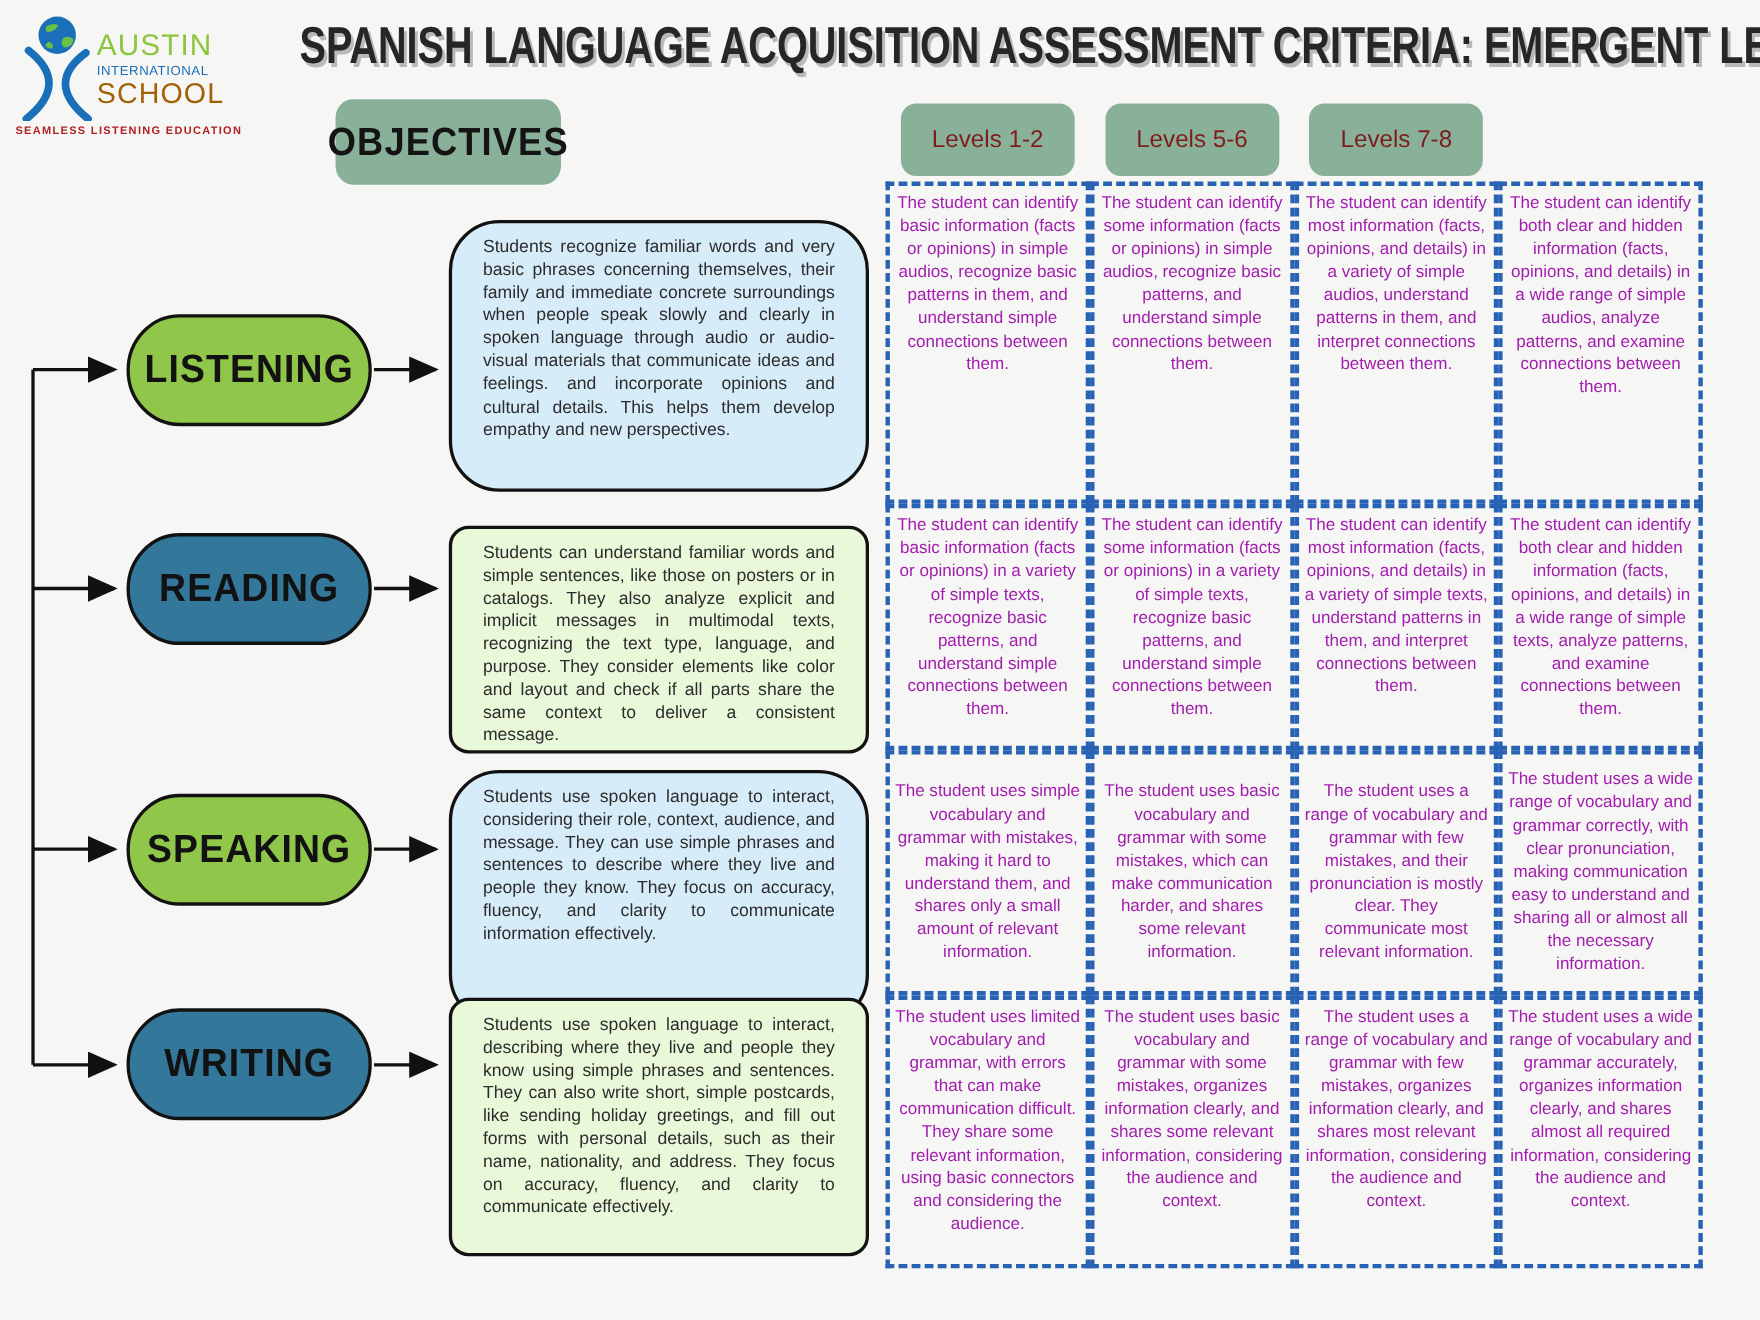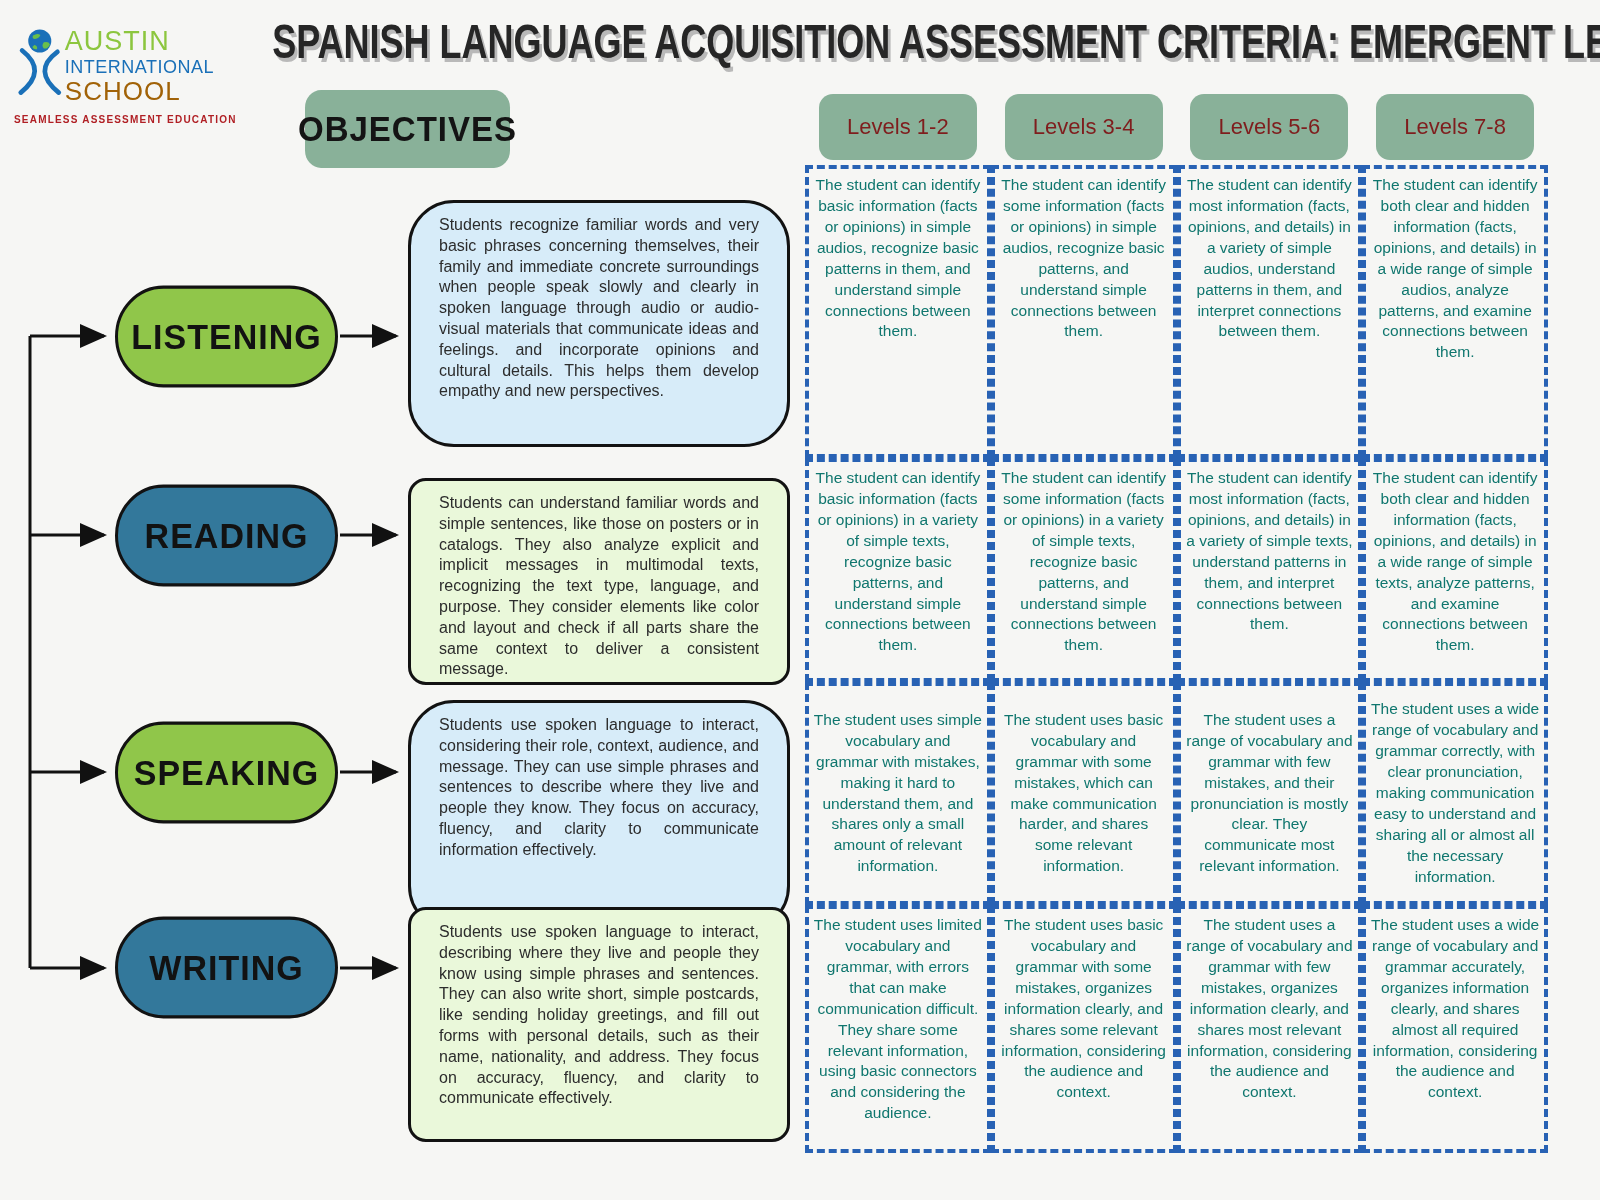--- a/index.html
+++ b/index.html
@@ -7,21 +7,21 @@
     width:1600px; height:1200px; position:relative; overflow:hidden;
     background:#f6f6f4;
     font-family:"Liberation Sans", sans-serif;
     color:#2e2e2e;
   }
   
   .logo { position:absolute; left:14px; top:10px; width:200px; height:118px; }
   .logo-row { display:flex; align-items:flex-start; }
   .logo-text { margin-left:2px; margin-top:18px; line-height:1; }
   .logo-austin { color:#8cc63e; font-size:27px; letter-spacing:1px; }
-  .logo-intl   { color:#1a70b8; font-size:18px; letter-spacing:0.5px; margin-top:3px; }
+  .logo-intl   { color:#1a70b8; font-size:12px; letter-spacing:0.5px; margin-top:3px; }
   .logo-school { color:#a16207; font-size:26px; letter-spacing:1px; margin-top:2px; }
   .logo-tagline{ color:#b01f24; font-size:10px; font-weight:bold; letter-spacing:1.2px; margin-top:4px; white-space:nowrap; }
   .page-title {
     position:absolute; left:205px; top:16px; width:1345px; text-align:center;
     font-size:40px; font-weight:bold; color:#262626; white-space:nowrap;
     transform:scale(0.9,1.18); transform-origin:center top;
     text-shadow:3px 3px 0 #b9b9b9;
   }
   .objectives-btn {
     position:absolute; left:305px; top:93px; width:205px; height:72px;
@@ -42,21 +42,21 @@
   }
   
   .grid {
     position:absolute; left:805px; top:165px; width:743px;
     display:grid; grid-template-columns:repeat(4,1fr);
     grid-template-rows:293px 224px 223px 248px;
   }
   .cell {
     border:4px dashed #2862b4;
     padding:6px 4px; box-sizing:border-box;
-    font-size:15.5px; line-height:1.35; color:#0f766e; text-align:center;
+    font-size:15.5px; line-height:1.35; color:#a21caf; text-align:center;
     display:flex; justify-content:center; align-items:flex-start;
   }
   .cell.vcenter { align-items:center; }
   
   .pill {
     position:absolute; left:115px; width:223px; height:97px;
     border:3.5px solid #121212; border-radius:60px; box-sizing:border-box;
     display:flex; align-items:center; justify-content:center;
     font-size:34px; font-weight:bold; color:#121212; letter-spacing:1px;
     transform:scaleY(1.05);
@@ -102,30 +102,29 @@
       <path d="M28 14 q 6 -4 11 -1 q -2 5 -8 6 q -5 0 -3 -5 z" fill="#6abf4b"></path>
       <path d="M44 24 q 7 -2 9 3 q -3 7 -9 6 q -4 -4 0 -9 z" fill="#6abf4b"></path>
       <path d="M30 28 q 5 1 4 6 q -5 1 -7 -3 z" fill="#6abf4b"></path>
     </svg>
     <div class="logo-text">
       <div class="logo-austin">AUSTIN</div>
       <div class="logo-intl">INTERNATIONAL</div>
       <div class="logo-school">SCHOOL</div>
     </div>
   </div>
-  <div class="logo-tagline">SEAMLESS ASSESSMENT EDUCATION</div>
+  <div class="logo-tagline">SEAMLESS LISTENING EDUCATION</div>
 </div>
 
 <div class="page-title">SPANISH LANGUAGE ACQUISITION ASSESSMENT CRITERIA: EMERGENT LEVEL</div>
 
 <div class="objectives-btn">OBJECTIVES</div>
 
 <div class="level-headers">
   <div class="level-header">Levels 1-2</div>
-  <div class="level-header">Levels 3-4</div>
   <div class="level-header">Levels 5-6</div>
   <div class="level-header">Levels 7-8</div>
 </div>
 
 <div class="pill green" style="top:288px;">LISTENING</div>
 <div class="pill teal" style="top:487px;">READING</div>
 <div class="pill green" style="top:724px;">SPEAKING</div>
 <div class="pill teal" style="top:919px;">WRITING</div>
 
 <div class="obj blue" style="top:200px; height:247px;">Students recognize familiar words and very basic phrases concerning themselves, their family and immediate concrete surroundings when people speak slowly and clearly in spoken language through audio or audio-visual materials that communicate ideas and feelings. and incorporate opinions and cultural details. This helps them develop empathy and new perspectives.</div>

